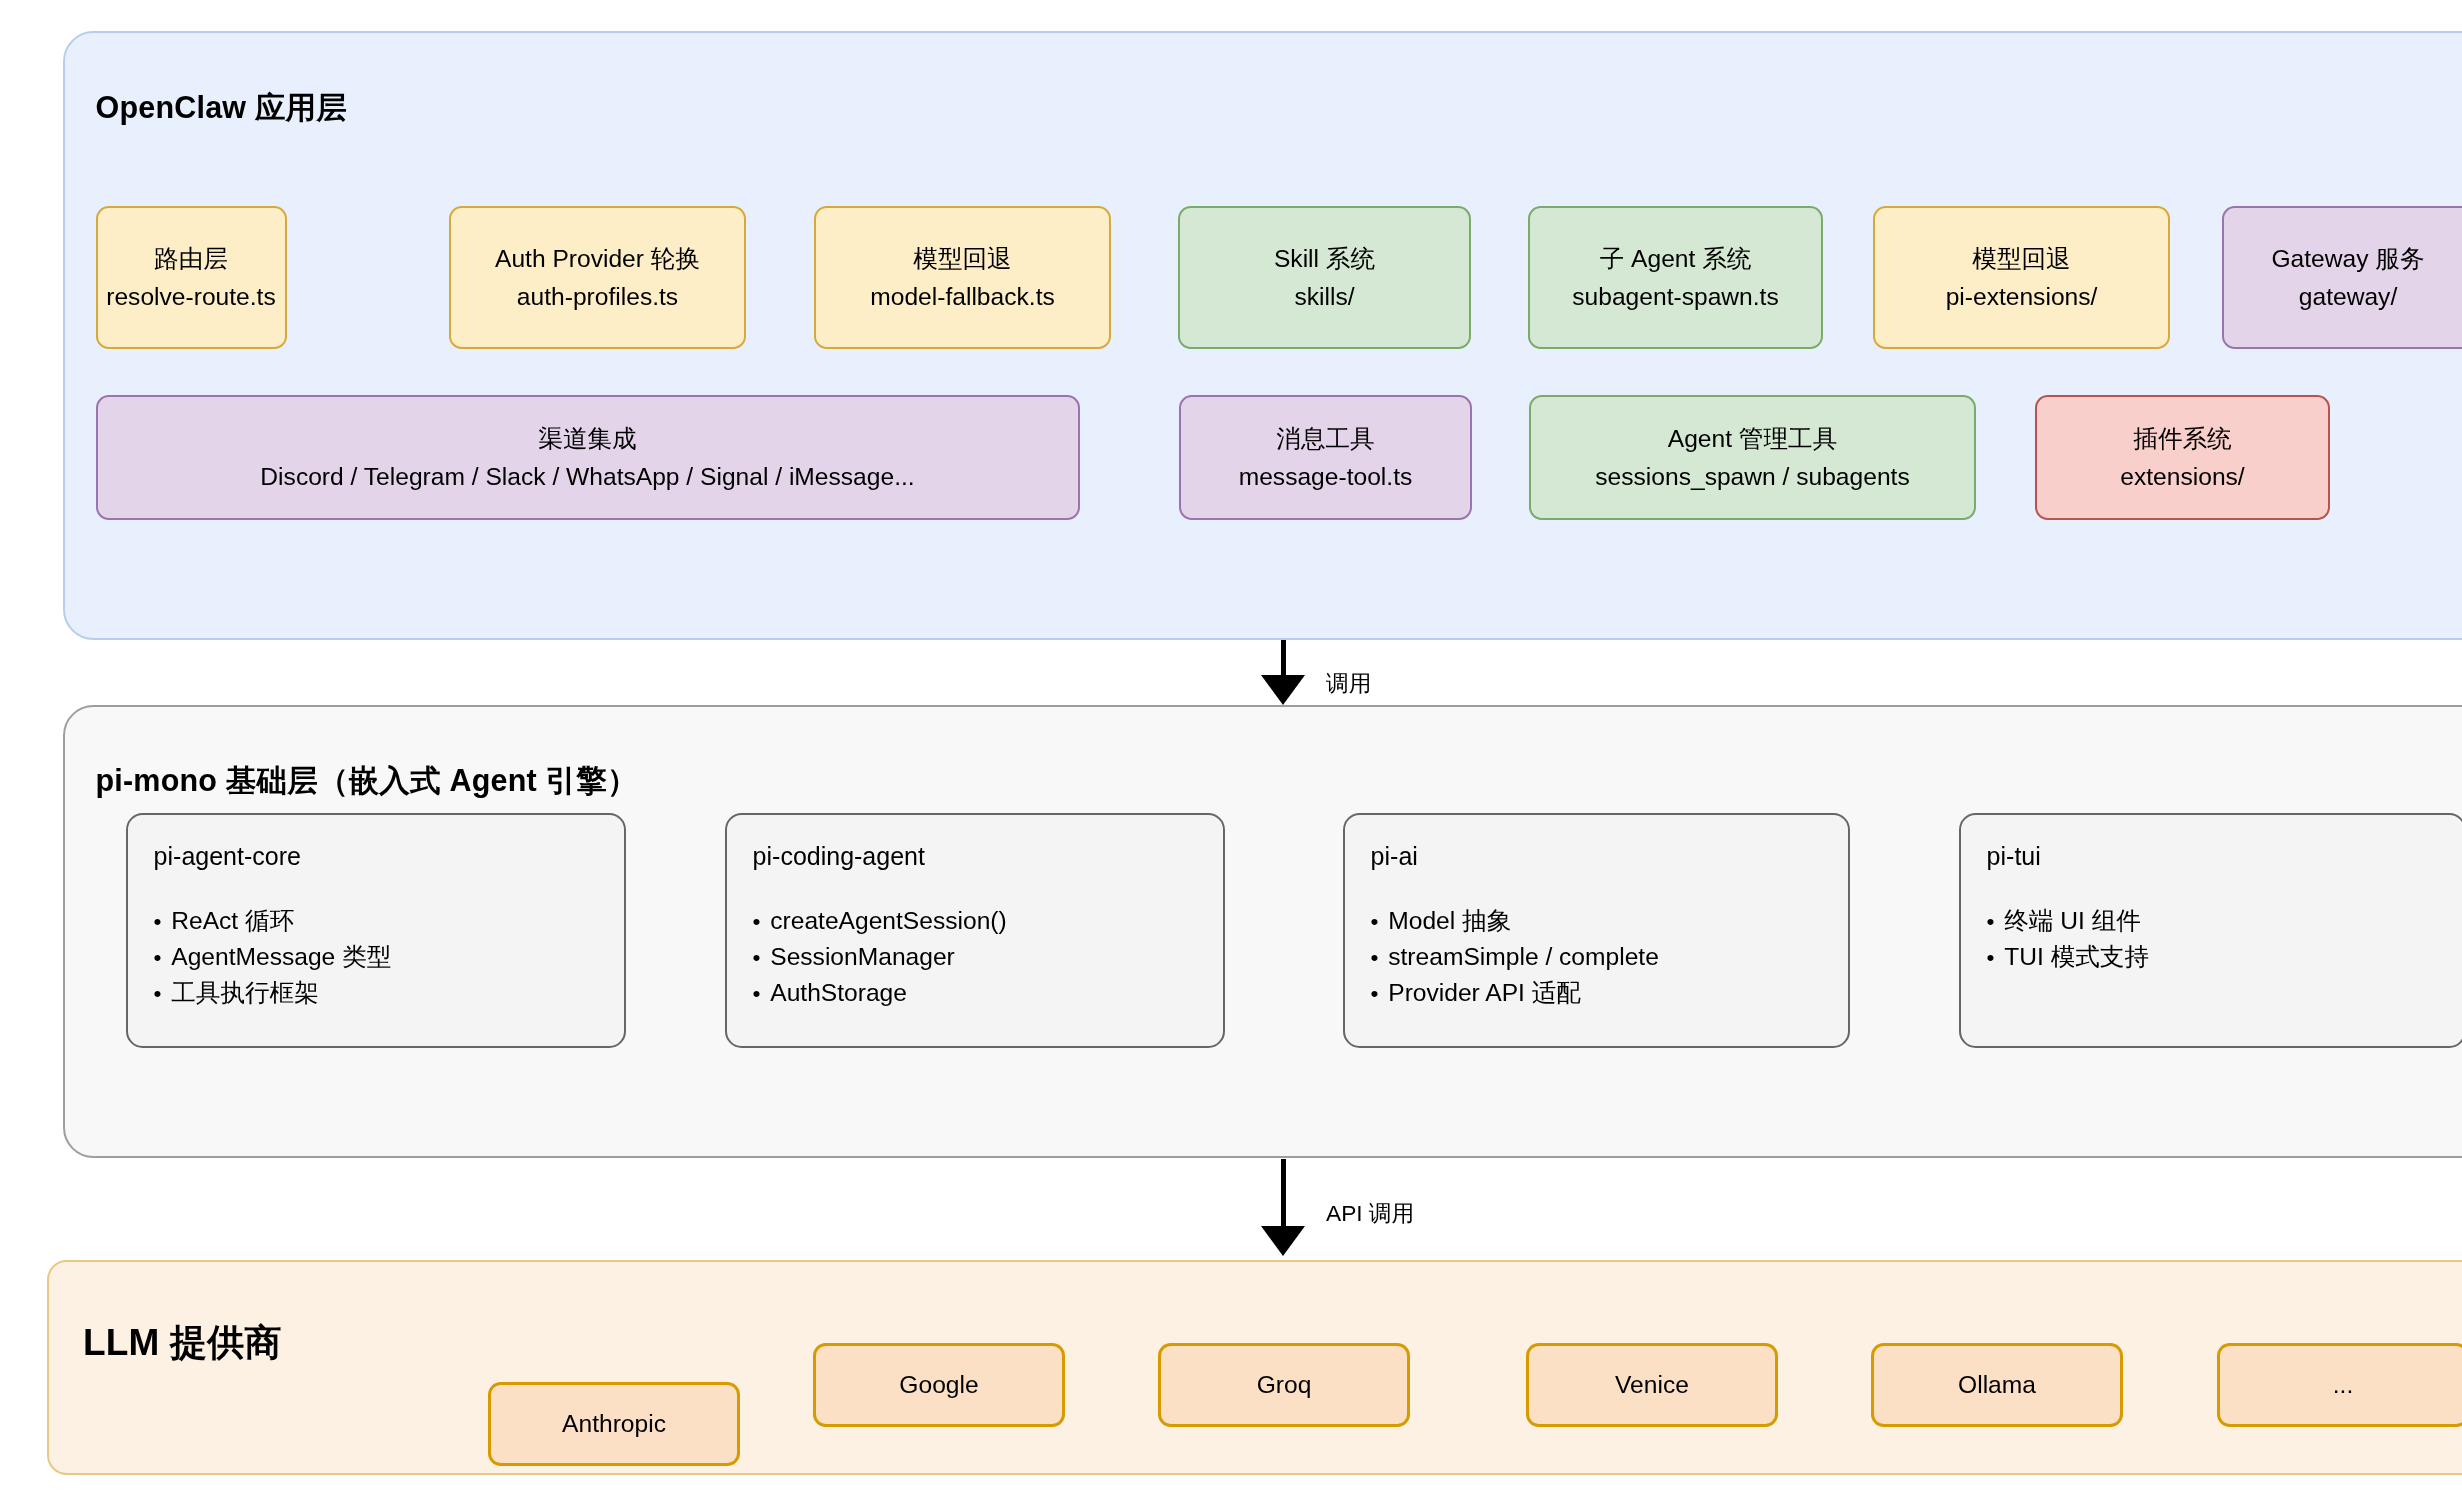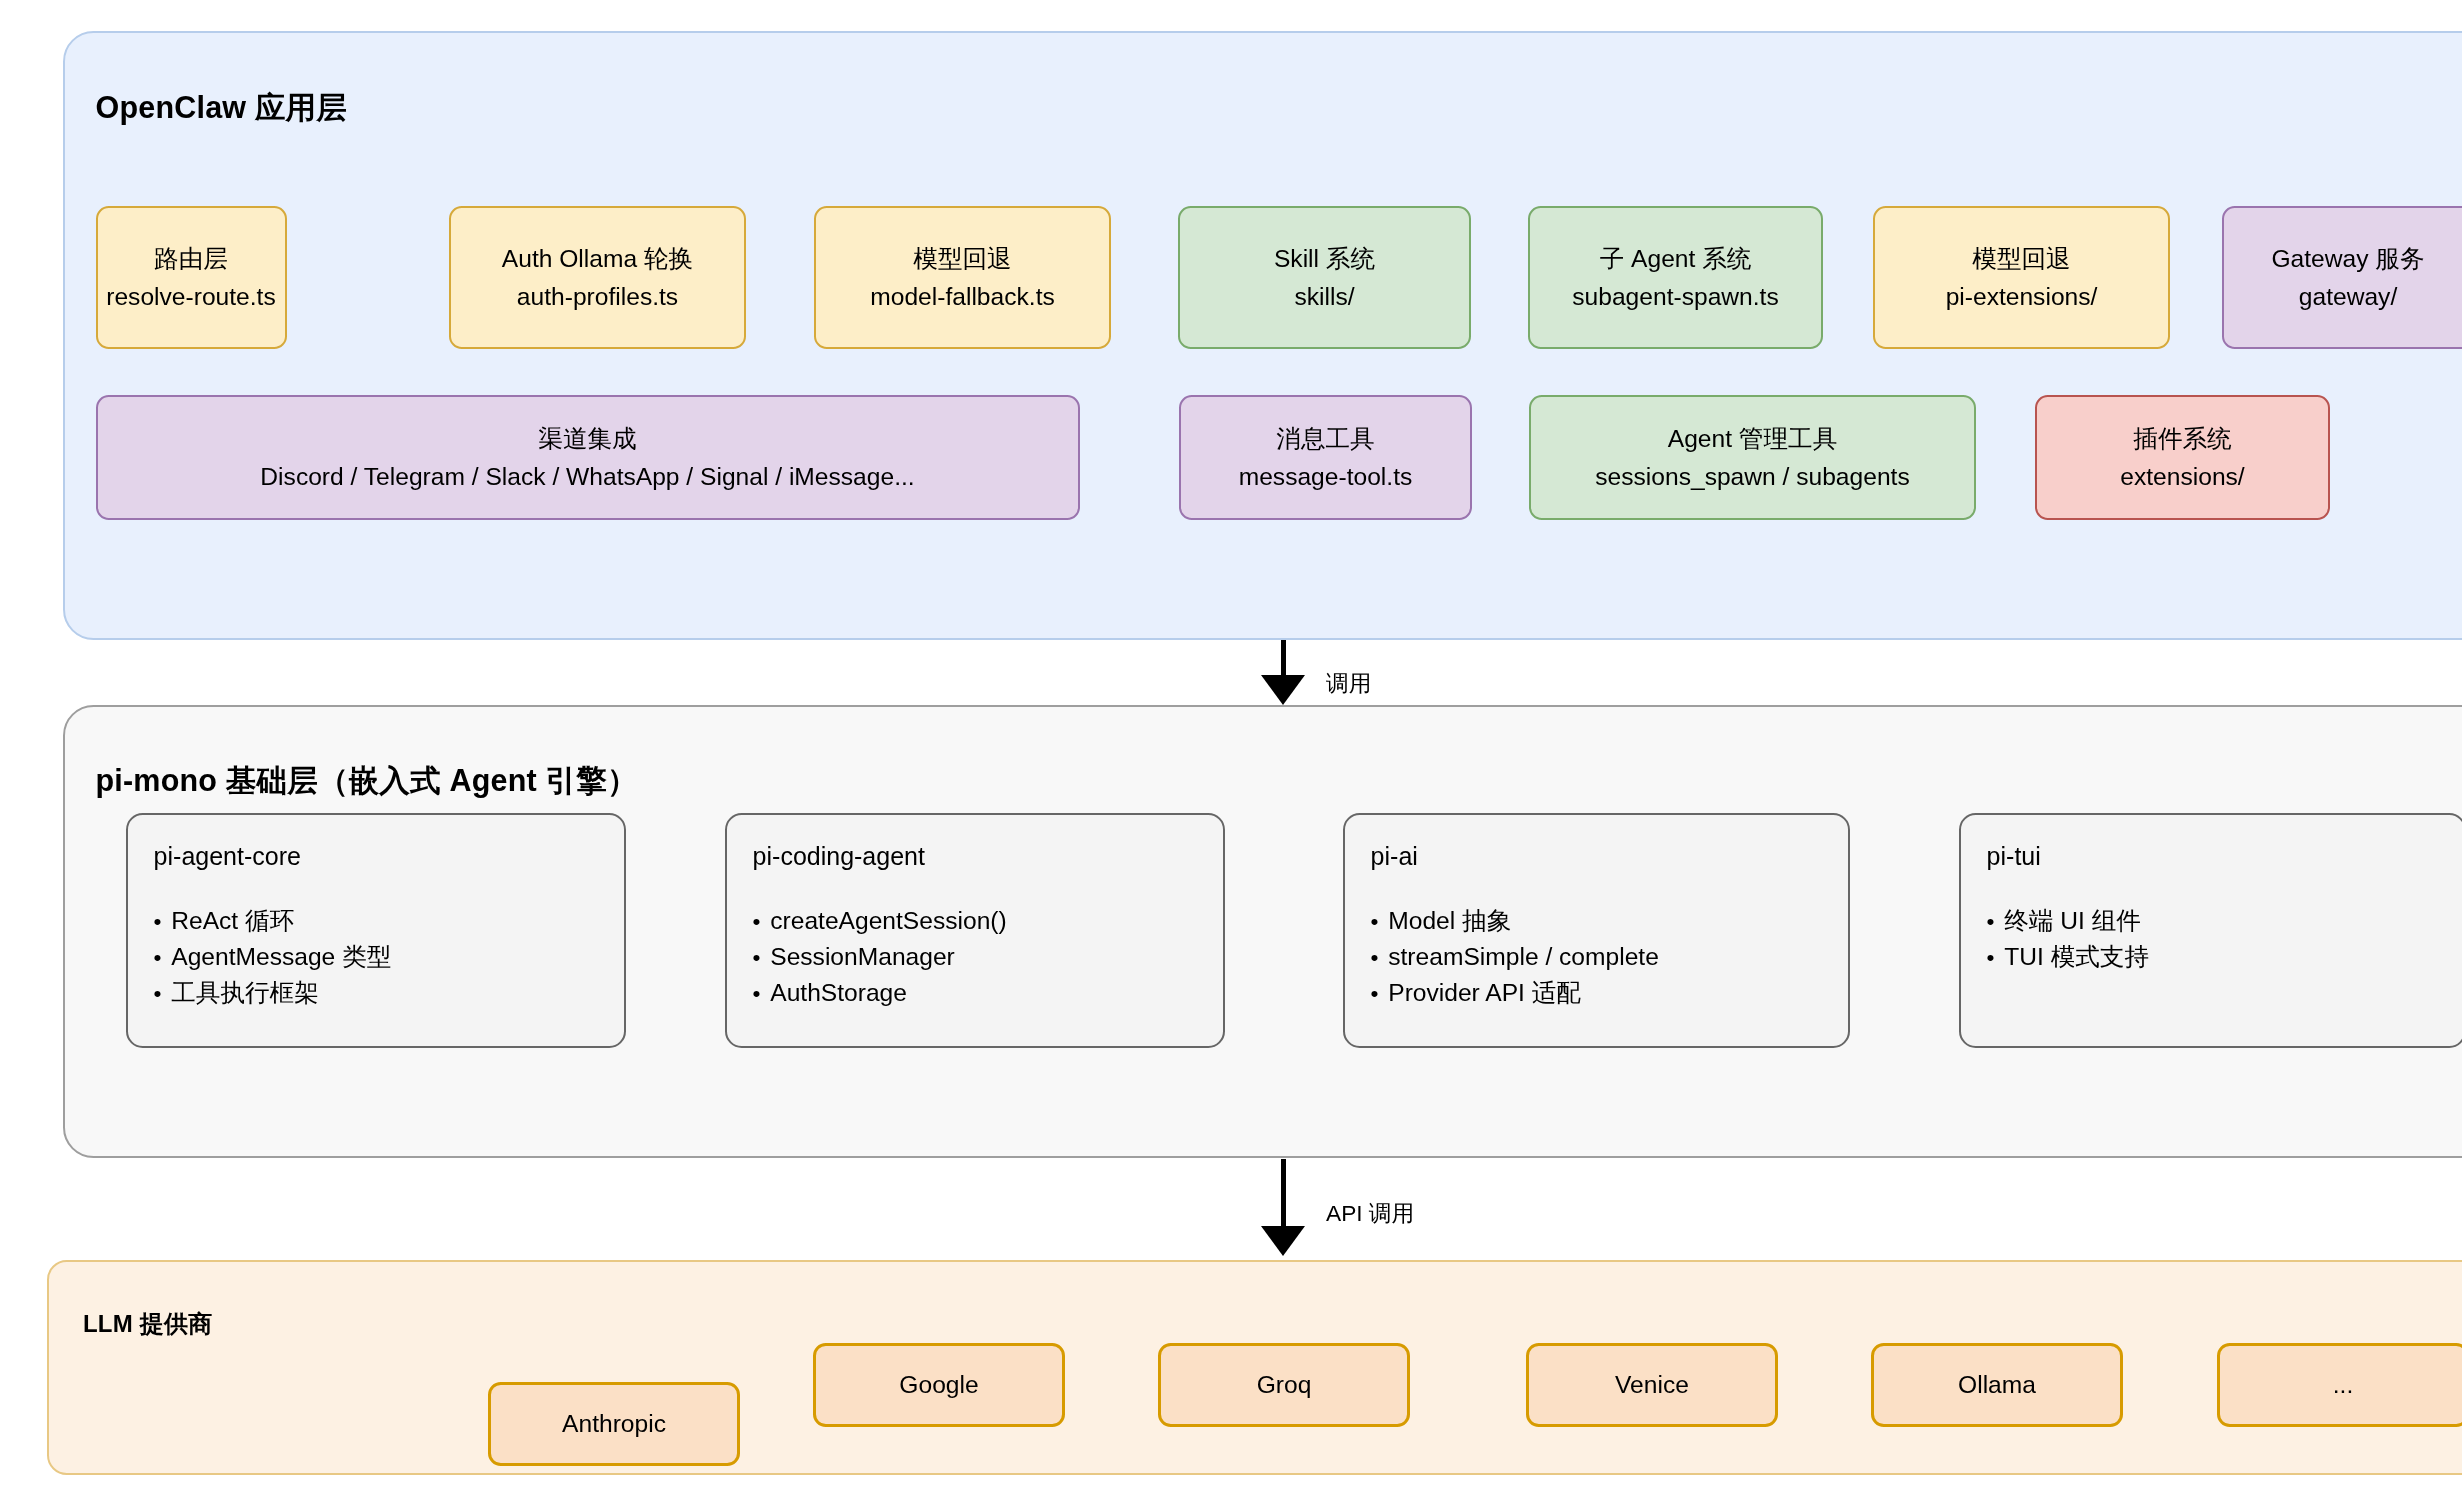--- a/index.html
+++ b/index.html
@@ -69,21 +69,21 @@
     top: 1260px;
     width: 2457px;
     height: 215px;
     background: #fdf1e3;
     border: 2.5px solid #e8c884;
     border-radius: 19.7px;
   }
   #layer-llm .layer-title {
     left: 34px;
     top: 25.6px;
-    font-size: 24px;
+    font-size: 37px;
   }
 
   
   .node {
     position: absolute;
     box-sizing: border-box;
     border-radius: 12.8px;
     border-width: 2.5px;
     border-style: solid;
     display: flex;
@@ -206,21 +206,21 @@
 
   <section class="layer" id="layer-openclaw">
     <h2 class="layer-title">OpenClaw 应用层</h2>
 
     <div class="app-row1">
       <div class="node pal-yellow" style="left:30.5px;  width:191px;">
         <span class="line">路由层</span>
         <span class="line">resolve-route.ts</span>
       </div>
       <div class="node pal-yellow" style="left:384px; width:297px;">
-        <span class="line">Auth Ollama 轮换</span>
+        <span class="line">Auth Provider 轮换</span>
         <span class="line">auth-profiles.ts</span>
       </div>
       <div class="node pal-yellow" style="left:749px; width:297px;">
         <span class="line">模型回退</span>
         <span class="line">model-fallback.ts</span>
       </div>
       <div class="node pal-green" style="left:1113px; width:293px;">
         <span class="line">Skill 系统</span>
         <span class="line">skills/</span>
       </div>

